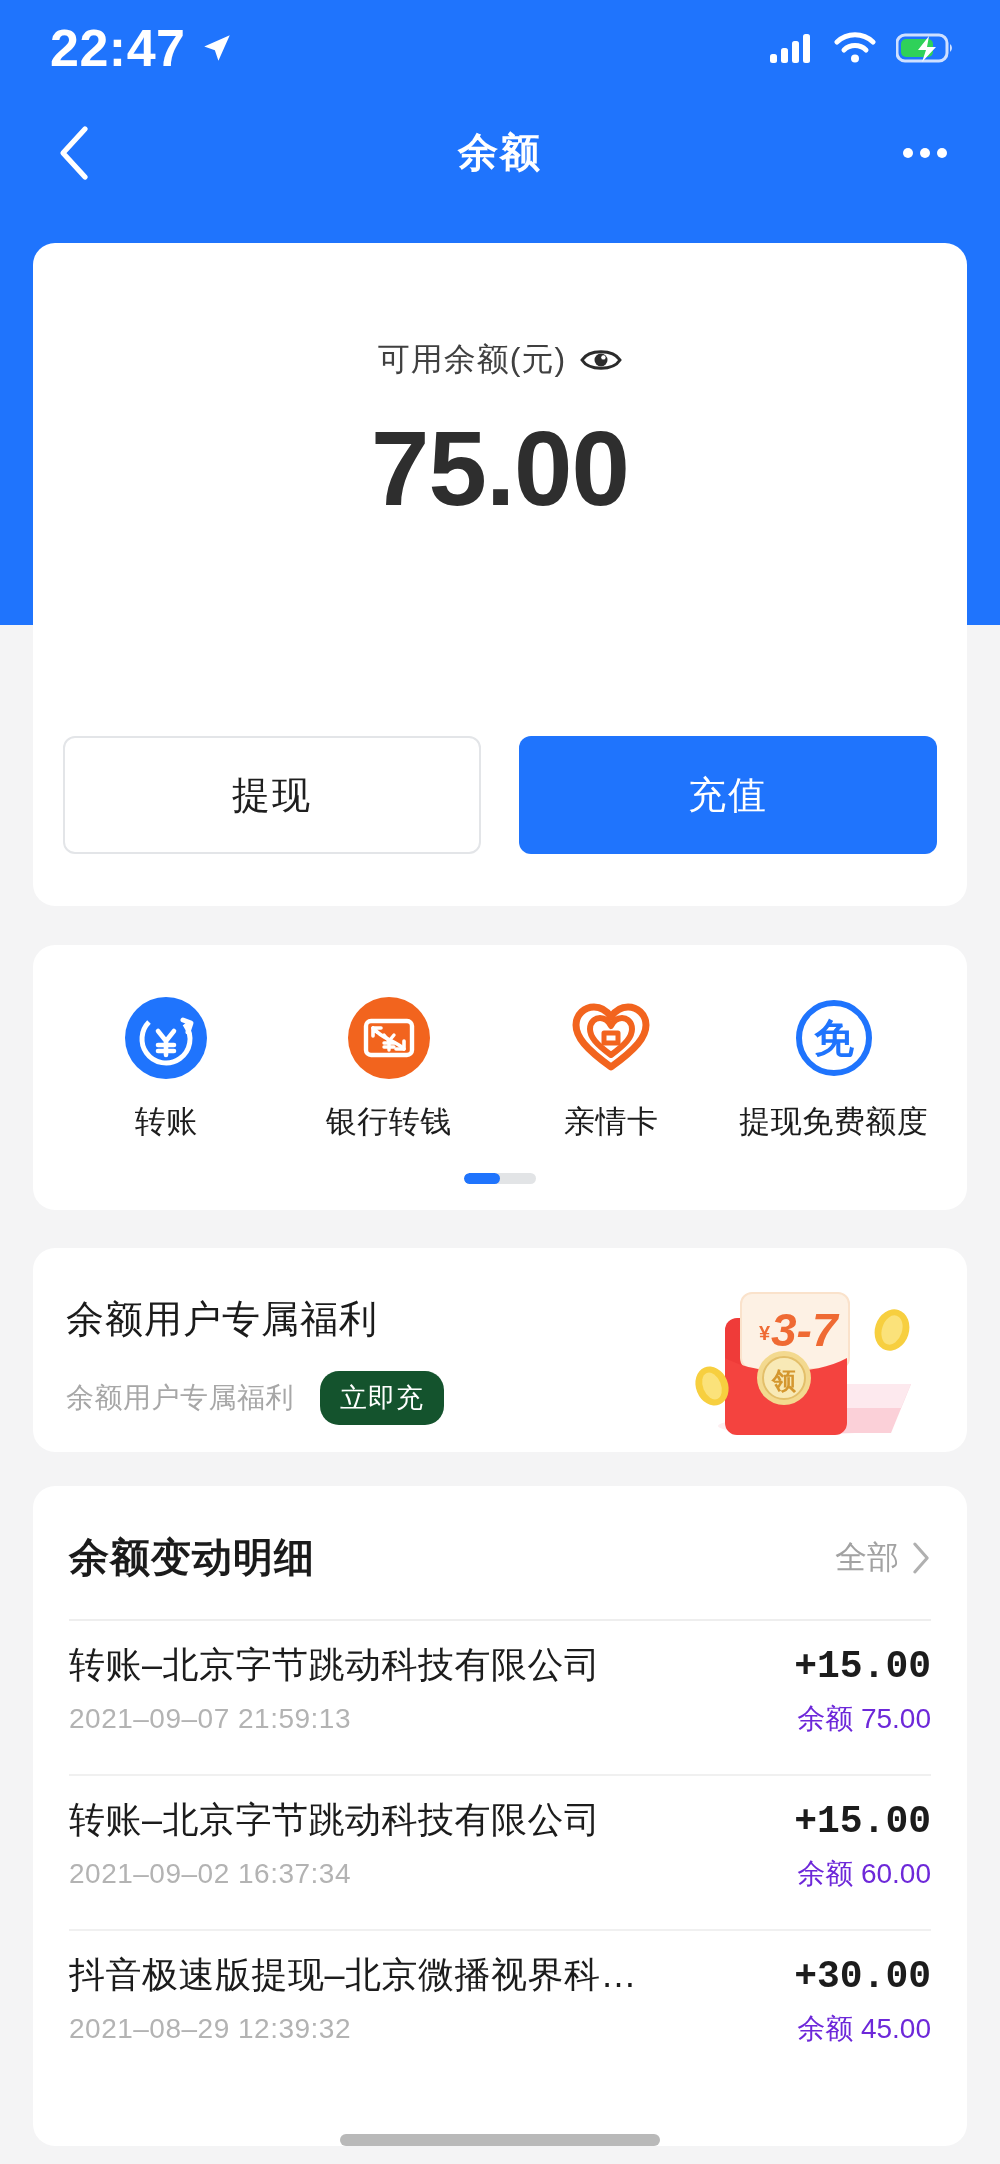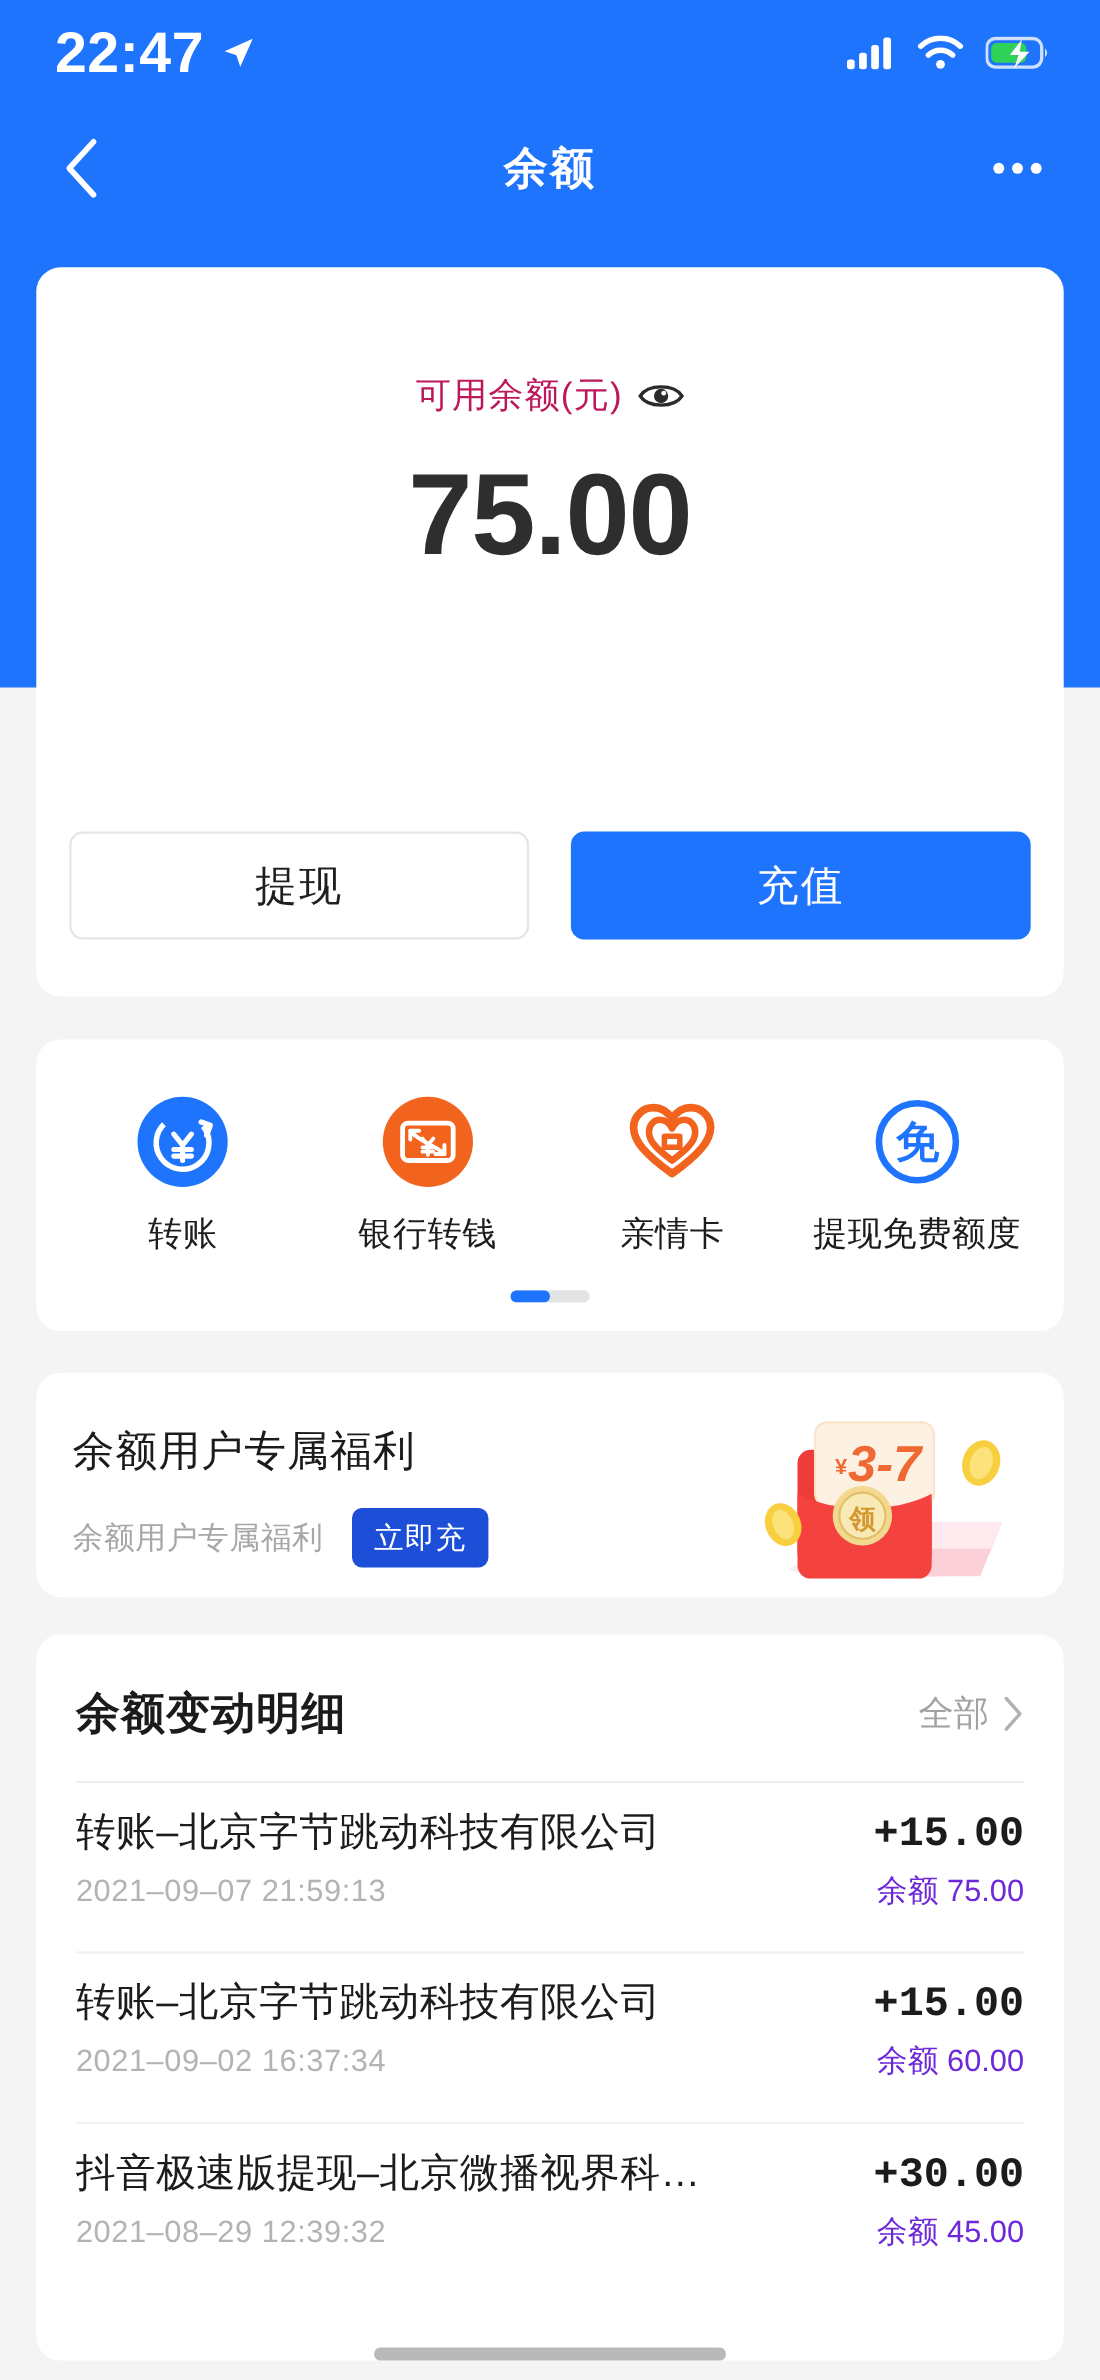--- a/index.html
+++ b/index.html
@@ -44,32 +44,32 @@
     position:absolute; left:33px; width:934px;
     background:#fff; border-radius:22px;
   }
 
   
   .balance-card { top:243px; height:663px; }
   .bal-label-row {
     position:absolute; top:95px; left:0; width:100%;
     display:flex; align-items:center; justify-content:center; gap:14px;
   }
-  .bal-label { font-size:32px; color:#be185d; letter-spacing:1px; }
+  .bal-label { font-size:32px; color:#404040; letter-spacing:1px; }
   .bal-amount {
     position:absolute; top:163px; left:0; width:100%;
     text-align:center; font-size:105px; font-weight:700;
     color:#2e2e2e; letter-spacing:-1px; line-height:1.2;
   }
   .bal-buttons {
     position:absolute; bottom:52px; left:0; width:100%;
     display:flex; justify-content:center; gap:38px;
   }
   .btn {
-    width:418px; height:98px; border-radius:12px;
+    width:418px; height:118px; border-radius:12px;
     display:flex; align-items:center; justify-content:center;
     font-size:38px; letter-spacing:2px; cursor:pointer;
   }
   .btn-outline { background:#fff; border:2px solid #e3e5e8; color:#1f1f1f; }
   .btn-primary { background:#1f74fd; color:#fff; }
 
   
   .actions-card { top:945px; height:265px; }
   .actions-row {
     display:flex; justify-content:space-around; align-items:flex-start;
@@ -84,22 +84,22 @@
   .pager-track { width:72px; height:11px; background:#e2e4e6; border-radius:6px; overflow:hidden; }
   .pager-fill { width:36px; height:11px; background:#1f74fd; border-radius:6px; }
 
   
   .promo-card { top:1248px; height:204px; overflow:hidden; }
   .promo-text { position:absolute; top:46px; left:33px; }
   .promo-title { font-size:38px; color:#1b1b1b; letter-spacing:1px; }
   .promo-sub-row { display:flex; align-items:center; gap:26px; margin-top:26px; }
   .promo-sub { font-size:28px; color:#a7a7a7; letter-spacing:0.5px; }
   .promo-pill {
-    background:#1d4ed8; color:#fff; font-size:27px;
-    padding:9px 20px; border-radius:9px; letter-spacing:1px; cursor:pointer;
+    background:#14532d; color:#fff; font-size:27px;
+    padding:9px 20px; border-radius:19px; letter-spacing:1px; cursor:pointer;
   }
   .promo-art { position:absolute; right:38px; top:10px; }
 
   
   .tx-card { top:1486px; height:660px; }
   .tx-head {
     display:flex; align-items:center; justify-content:space-between;
     padding:44px 36px 0 36px;
   }
   .tx-head-title { font-size:40px; font-weight:700; color:#1b1b1b; letter-spacing:1px; }

